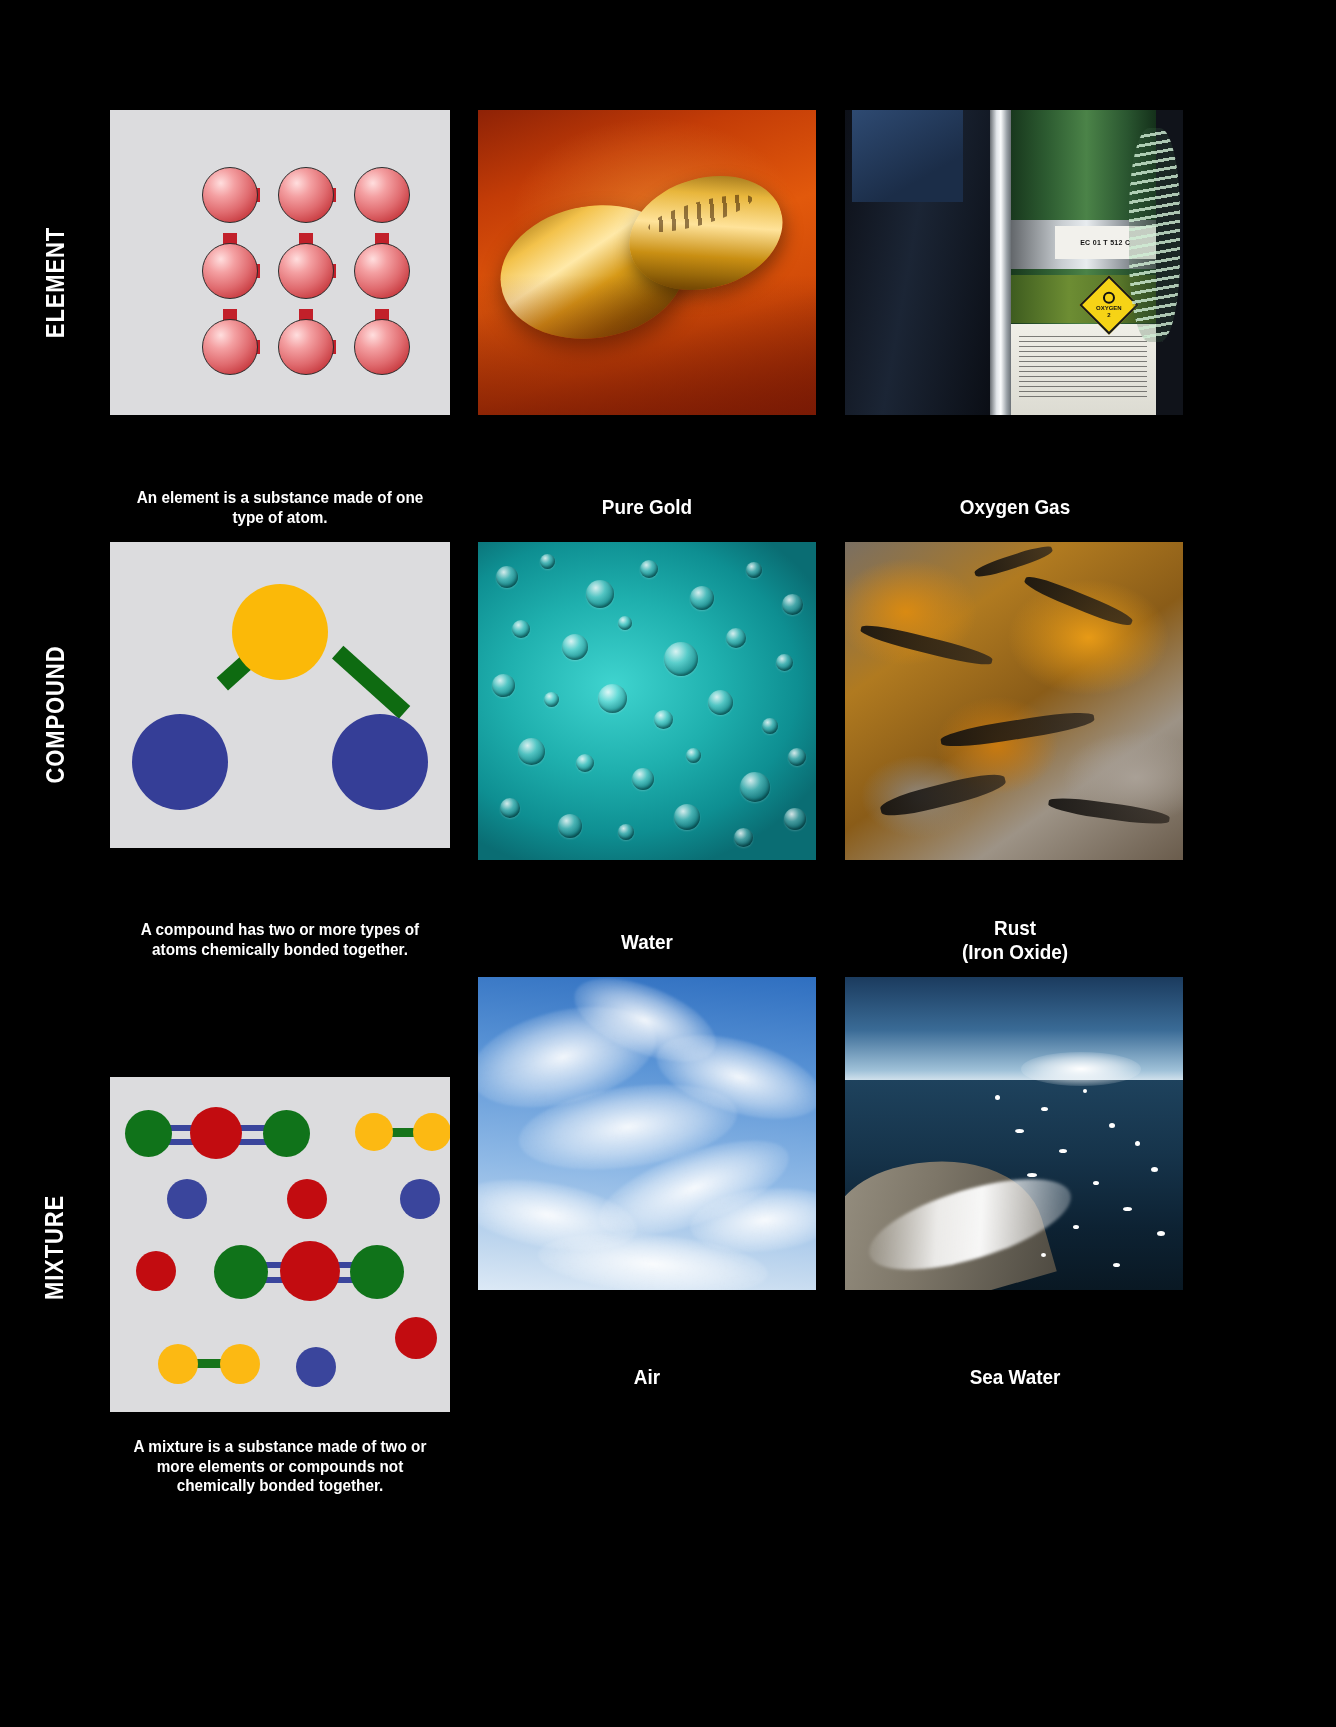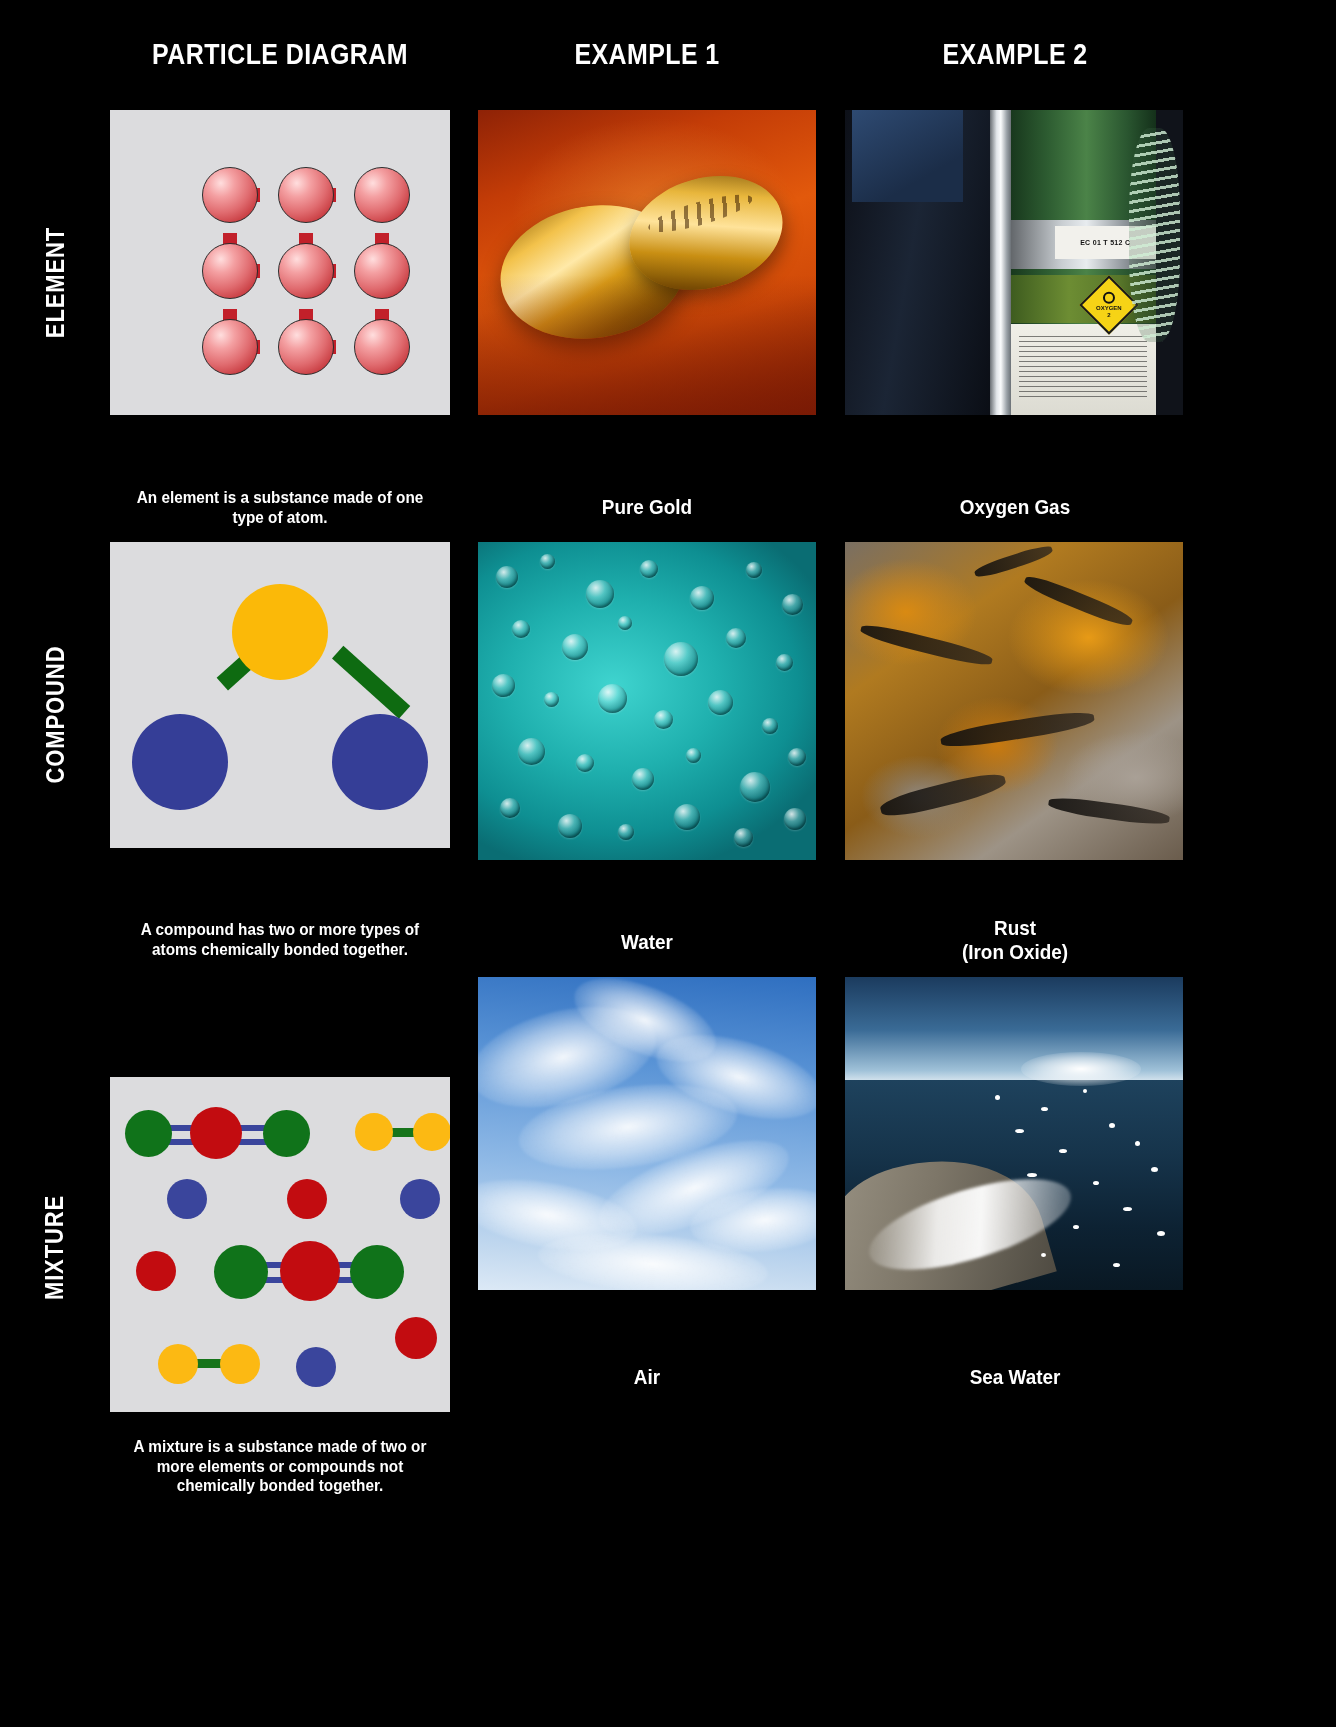--- a/index.html
+++ b/index.html
@@ -301,25 +301,20 @@
     transform: scaleX(0.9);
   }
   .cap-desc  { font-size: 17px; }
   .cap-label { font-size: 21px; }
 </style>
 </head>
 <body>
 
 <div class="page">
 
-  <div class="col-headers">
-    <div class="col-header ch-0">PARTICLE DIAGRAM</div>
-    <div class="col-header ch-1">EXAMPLE 1</div>
-    <div class="col-header ch-2">EXAMPLE 2</div>
-  </div>
 
   <div class="row-label rl-0">
     <span>ELEMENT</span>
   </div>
   <div class="row-label rl-1">
     <span>COMPOUND</span>
   </div>
   <div class="row-label rl-2">
     <span>MIXTURE</span>
   </div>

